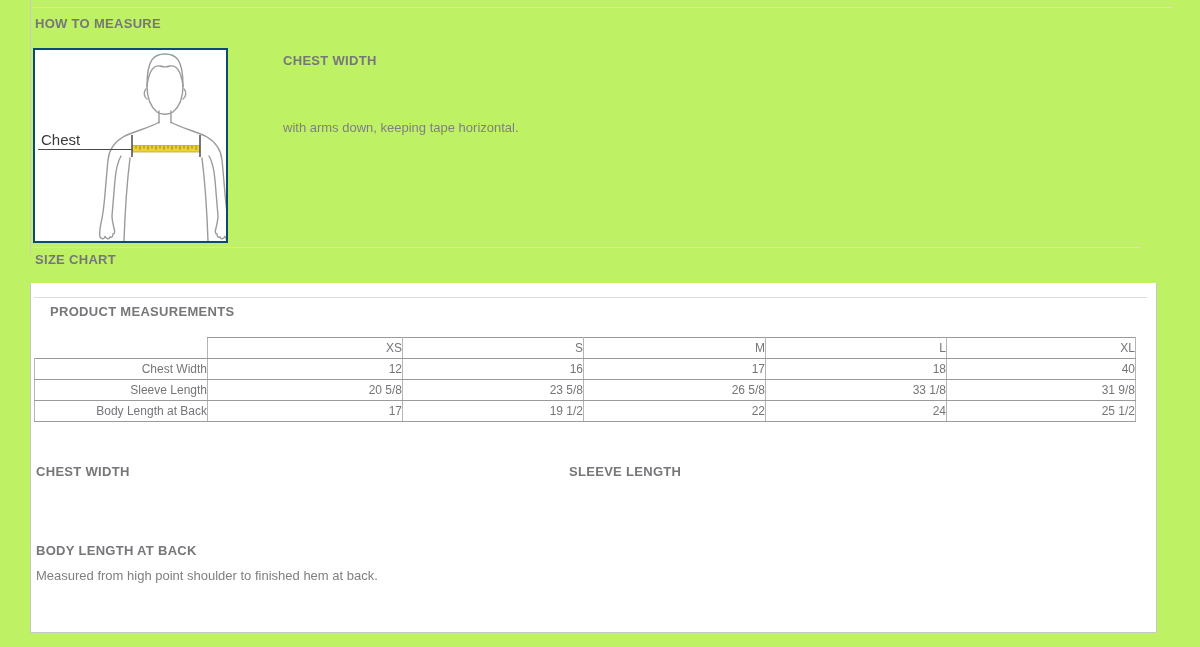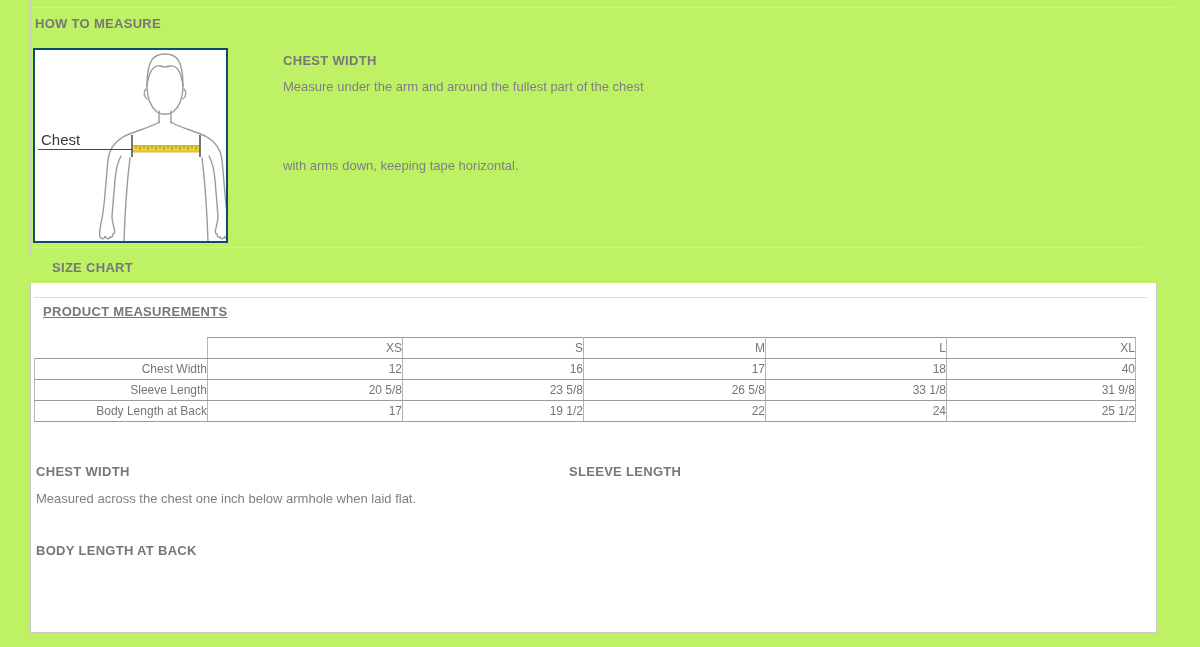--- a/index.html
+++ b/index.html
@@ -132,29 +132,28 @@
           <path d="M165,85 L165,107"></path>
         </g>
       </g>
 
       <line x1="3" y1="99.5" x2="97" y2="99.5" stroke="#4a4a4a" stroke-width="1"></line>
     </svg>
     <div class="chest-label">Chest</div>
   </div>
 
   <div class="heading" style="left:283px; top:53px;">CHEST WIDTH</div>
-  <div class="body-text" style="left:283px; top:79px;">Measure under the arm and around the fullest part of the chest</div>
-  <div class="body-text" style="left:283px; top:120px;margin-top:38px;">with arms down, keeping tape horizontal.</div>
+  <div class="body-text" style="left:283px; top:120px;">with arms down, keeping tape horizontal.</div>
 
   <div class="hrule" style="left:33px; top:247px; width:1108px;"></div>
-  <div class="heading" style="left:35px; top:260px;margin-left:17px;">SIZE CHART</div>
+  <div class="heading" style="left:35px; top:252px;">SIZE CHART</div>
 
   <div class="lower-panel">
     <div class="hrule" style="left:3px; top:14px; width:1113px;"></div>
-    <div class="heading" style="left:12px; top:21px;text-decoration:underline;">PRODUCT MEASUREMENTS</div>
+    <div class="heading" style="left:19px; top:21px;">PRODUCT MEASUREMENTS</div>
 
     <table class="meas-table">
       <colgroup>
         <col style="width:173px">
           <col style="width:195px">
           <col style="width:181px">
         <col style="width:182px">
           <col style="width:181px">
           <col style="width:189px">
       </colgroup>
@@ -190,20 +189,20 @@
           <td>17</td>
           <td>19 1/2</td>
           <td>22</td>
           <td>24</td>
           <td>25 1/2</td>
         </tr>
       </tbody>
     </table>
 
     <div class="def-term" style="left:5px; top:181px;">CHEST WIDTH</div>
-    <div class="def-desc" style="left:5px; top:208px;">Measured across the chest one inch below armhole when laid flat.</div>
 
     <div class="def-term" style="left:538px; top:181px;">SLEEVE LENGTH</div>
 
     <div class="def-term" style="left:5px; top:260px;">BODY LENGTH AT BACK</div>
+    <div class="def-desc" style="left:5px; top:285px;">Measured from high point shoulder to finished hem at back.</div>
   </div>
 
 </div>
 
 </body></html>

